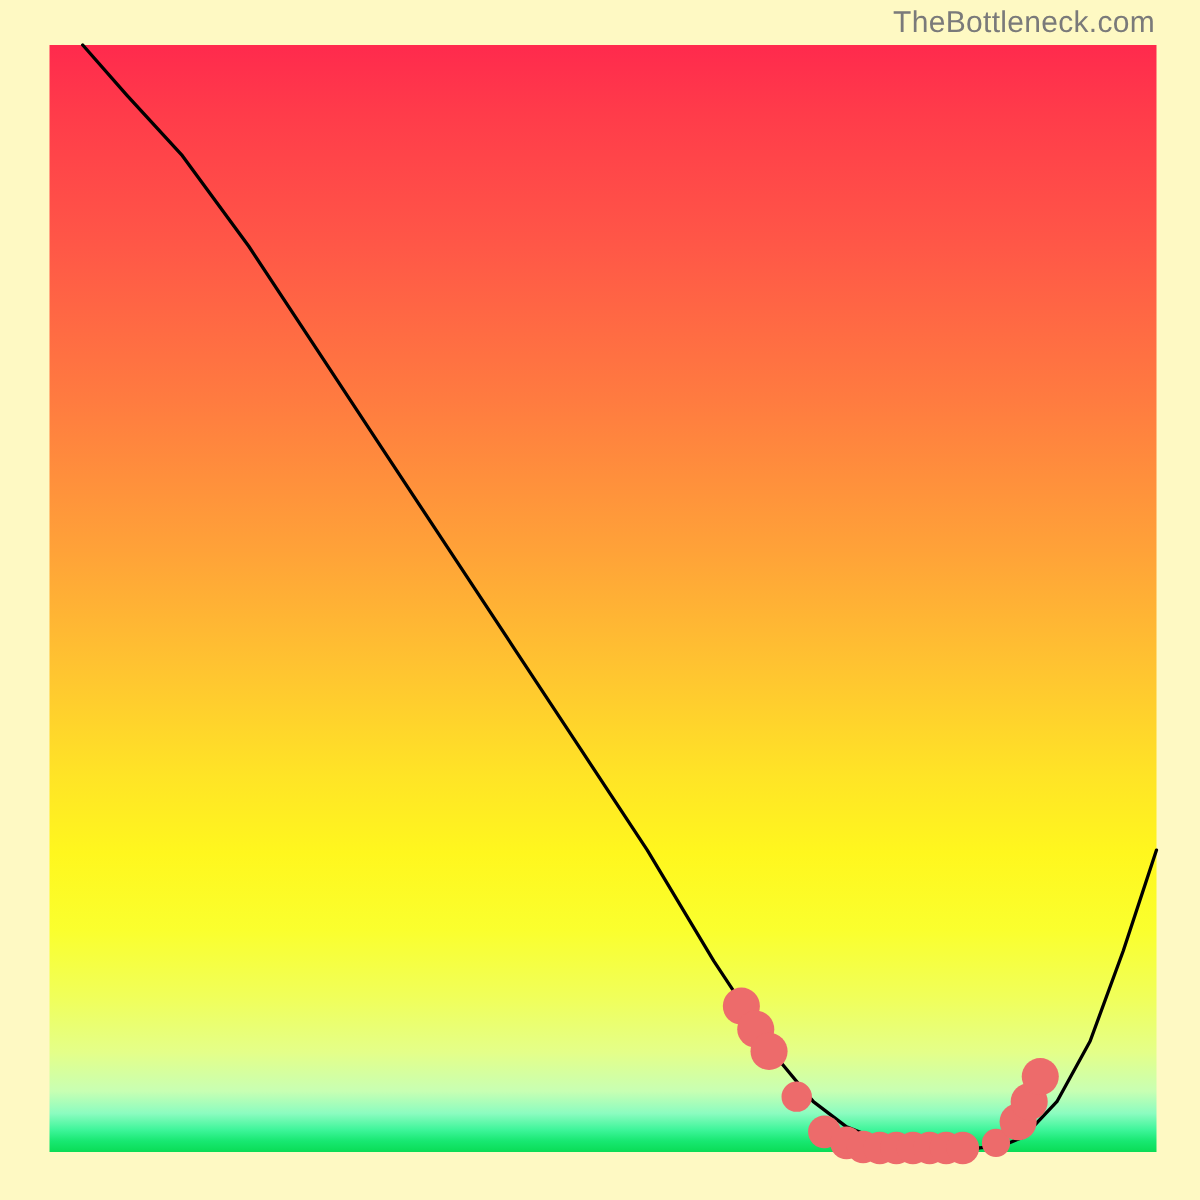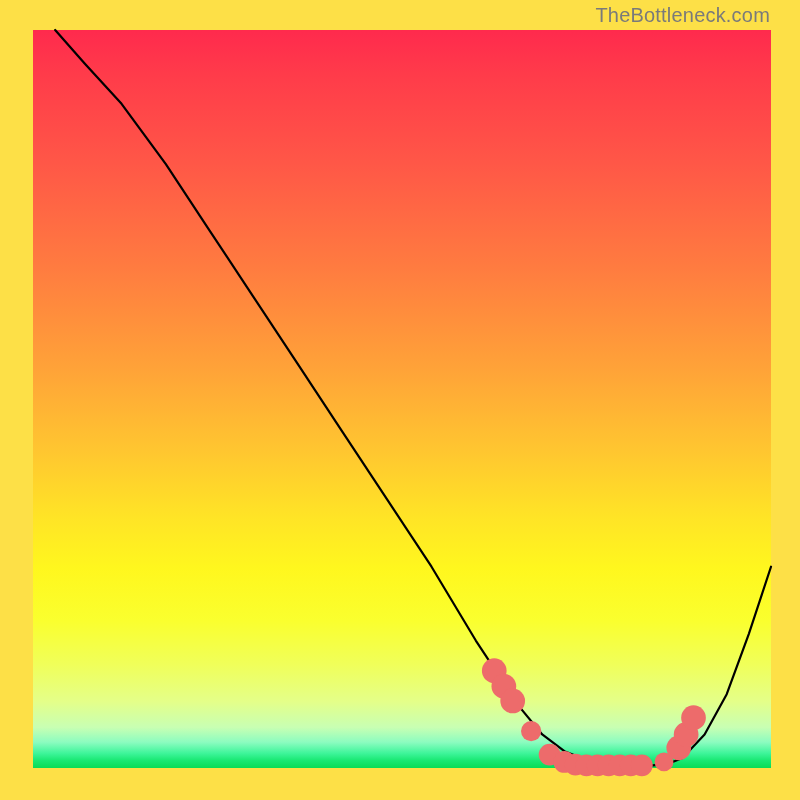--- a/index.html
+++ b/index.html
@@ -1,21 +1,21 @@
 <!DOCTYPE html>
 <html><head>
 <meta charset="utf-8">
 <style>
   * { margin: 0; padding: 0; box-sizing: border-box; }
   html, body { width: 800px; height: 800px; overflow: hidden; background: #000; }
   .frame {
     position: absolute;
     left: 0; top: 0;
     width: 800px; height: 800px;
-    background: #fde047;
+    background: #fef9c3;
   }
   .plot {
     position: absolute;
     left: 33px;
     top: 30px;
     width: 738px;
     height: 738px;
     
     background: linear-gradient(
       to bottom,

